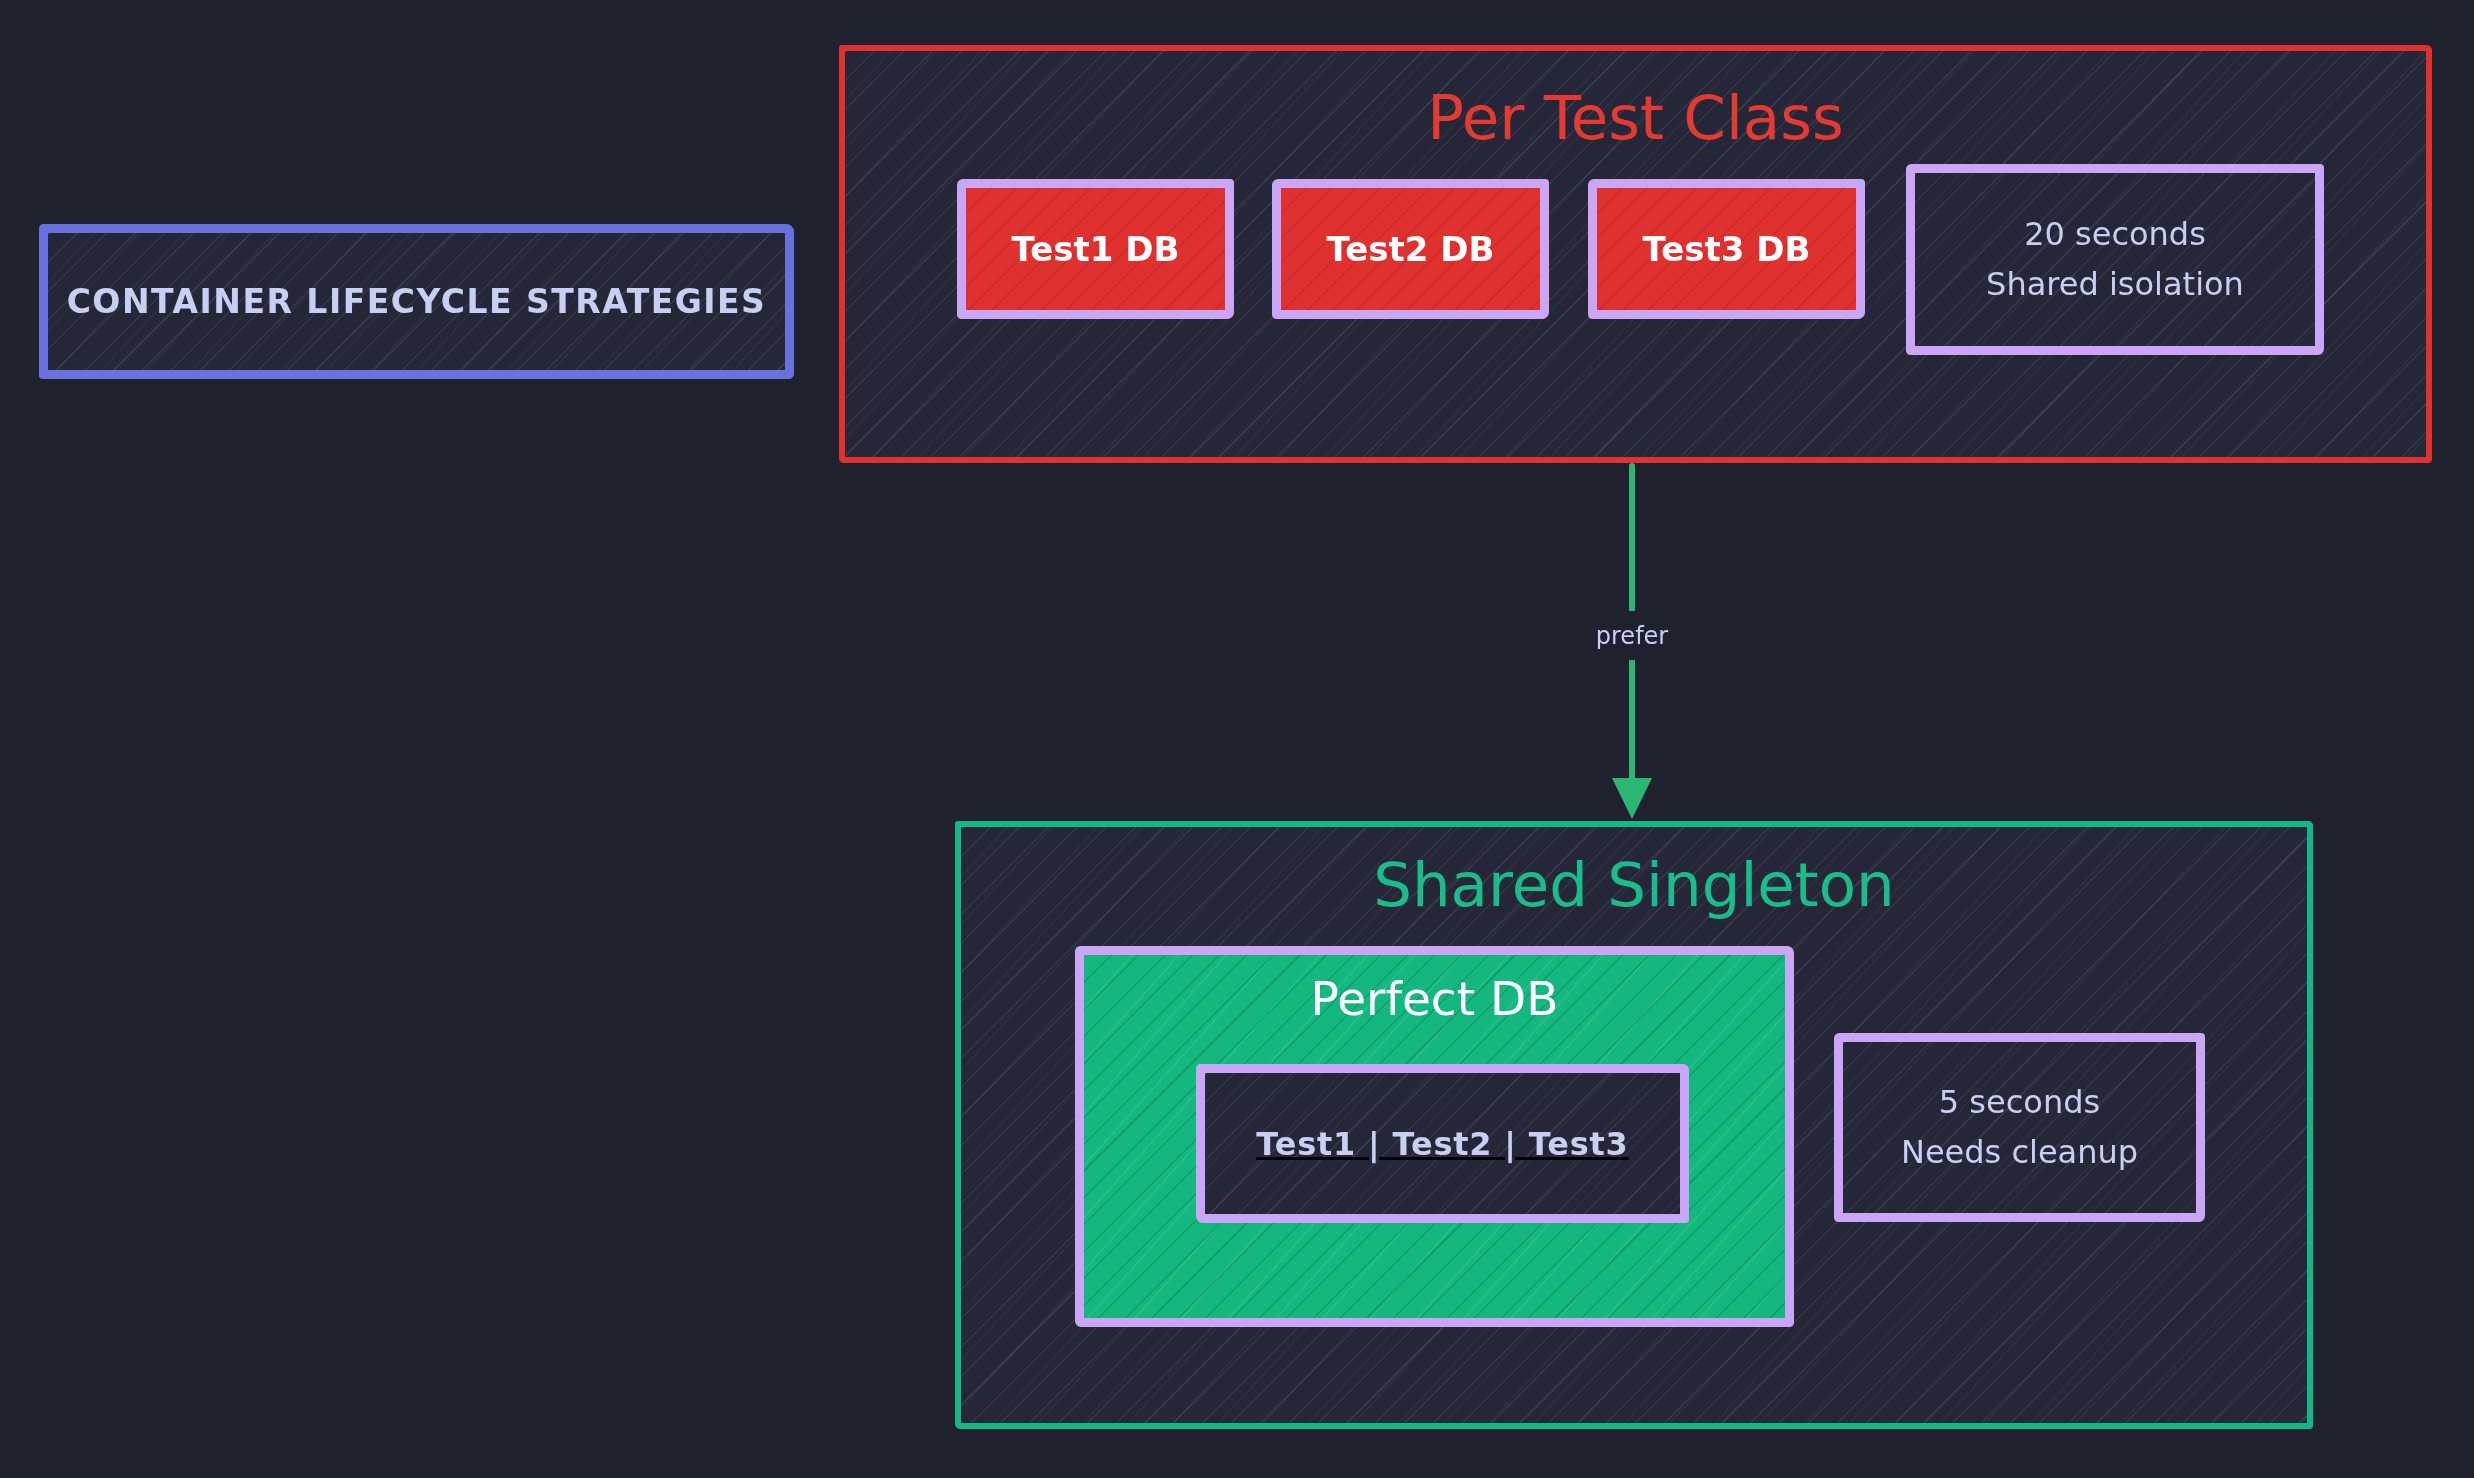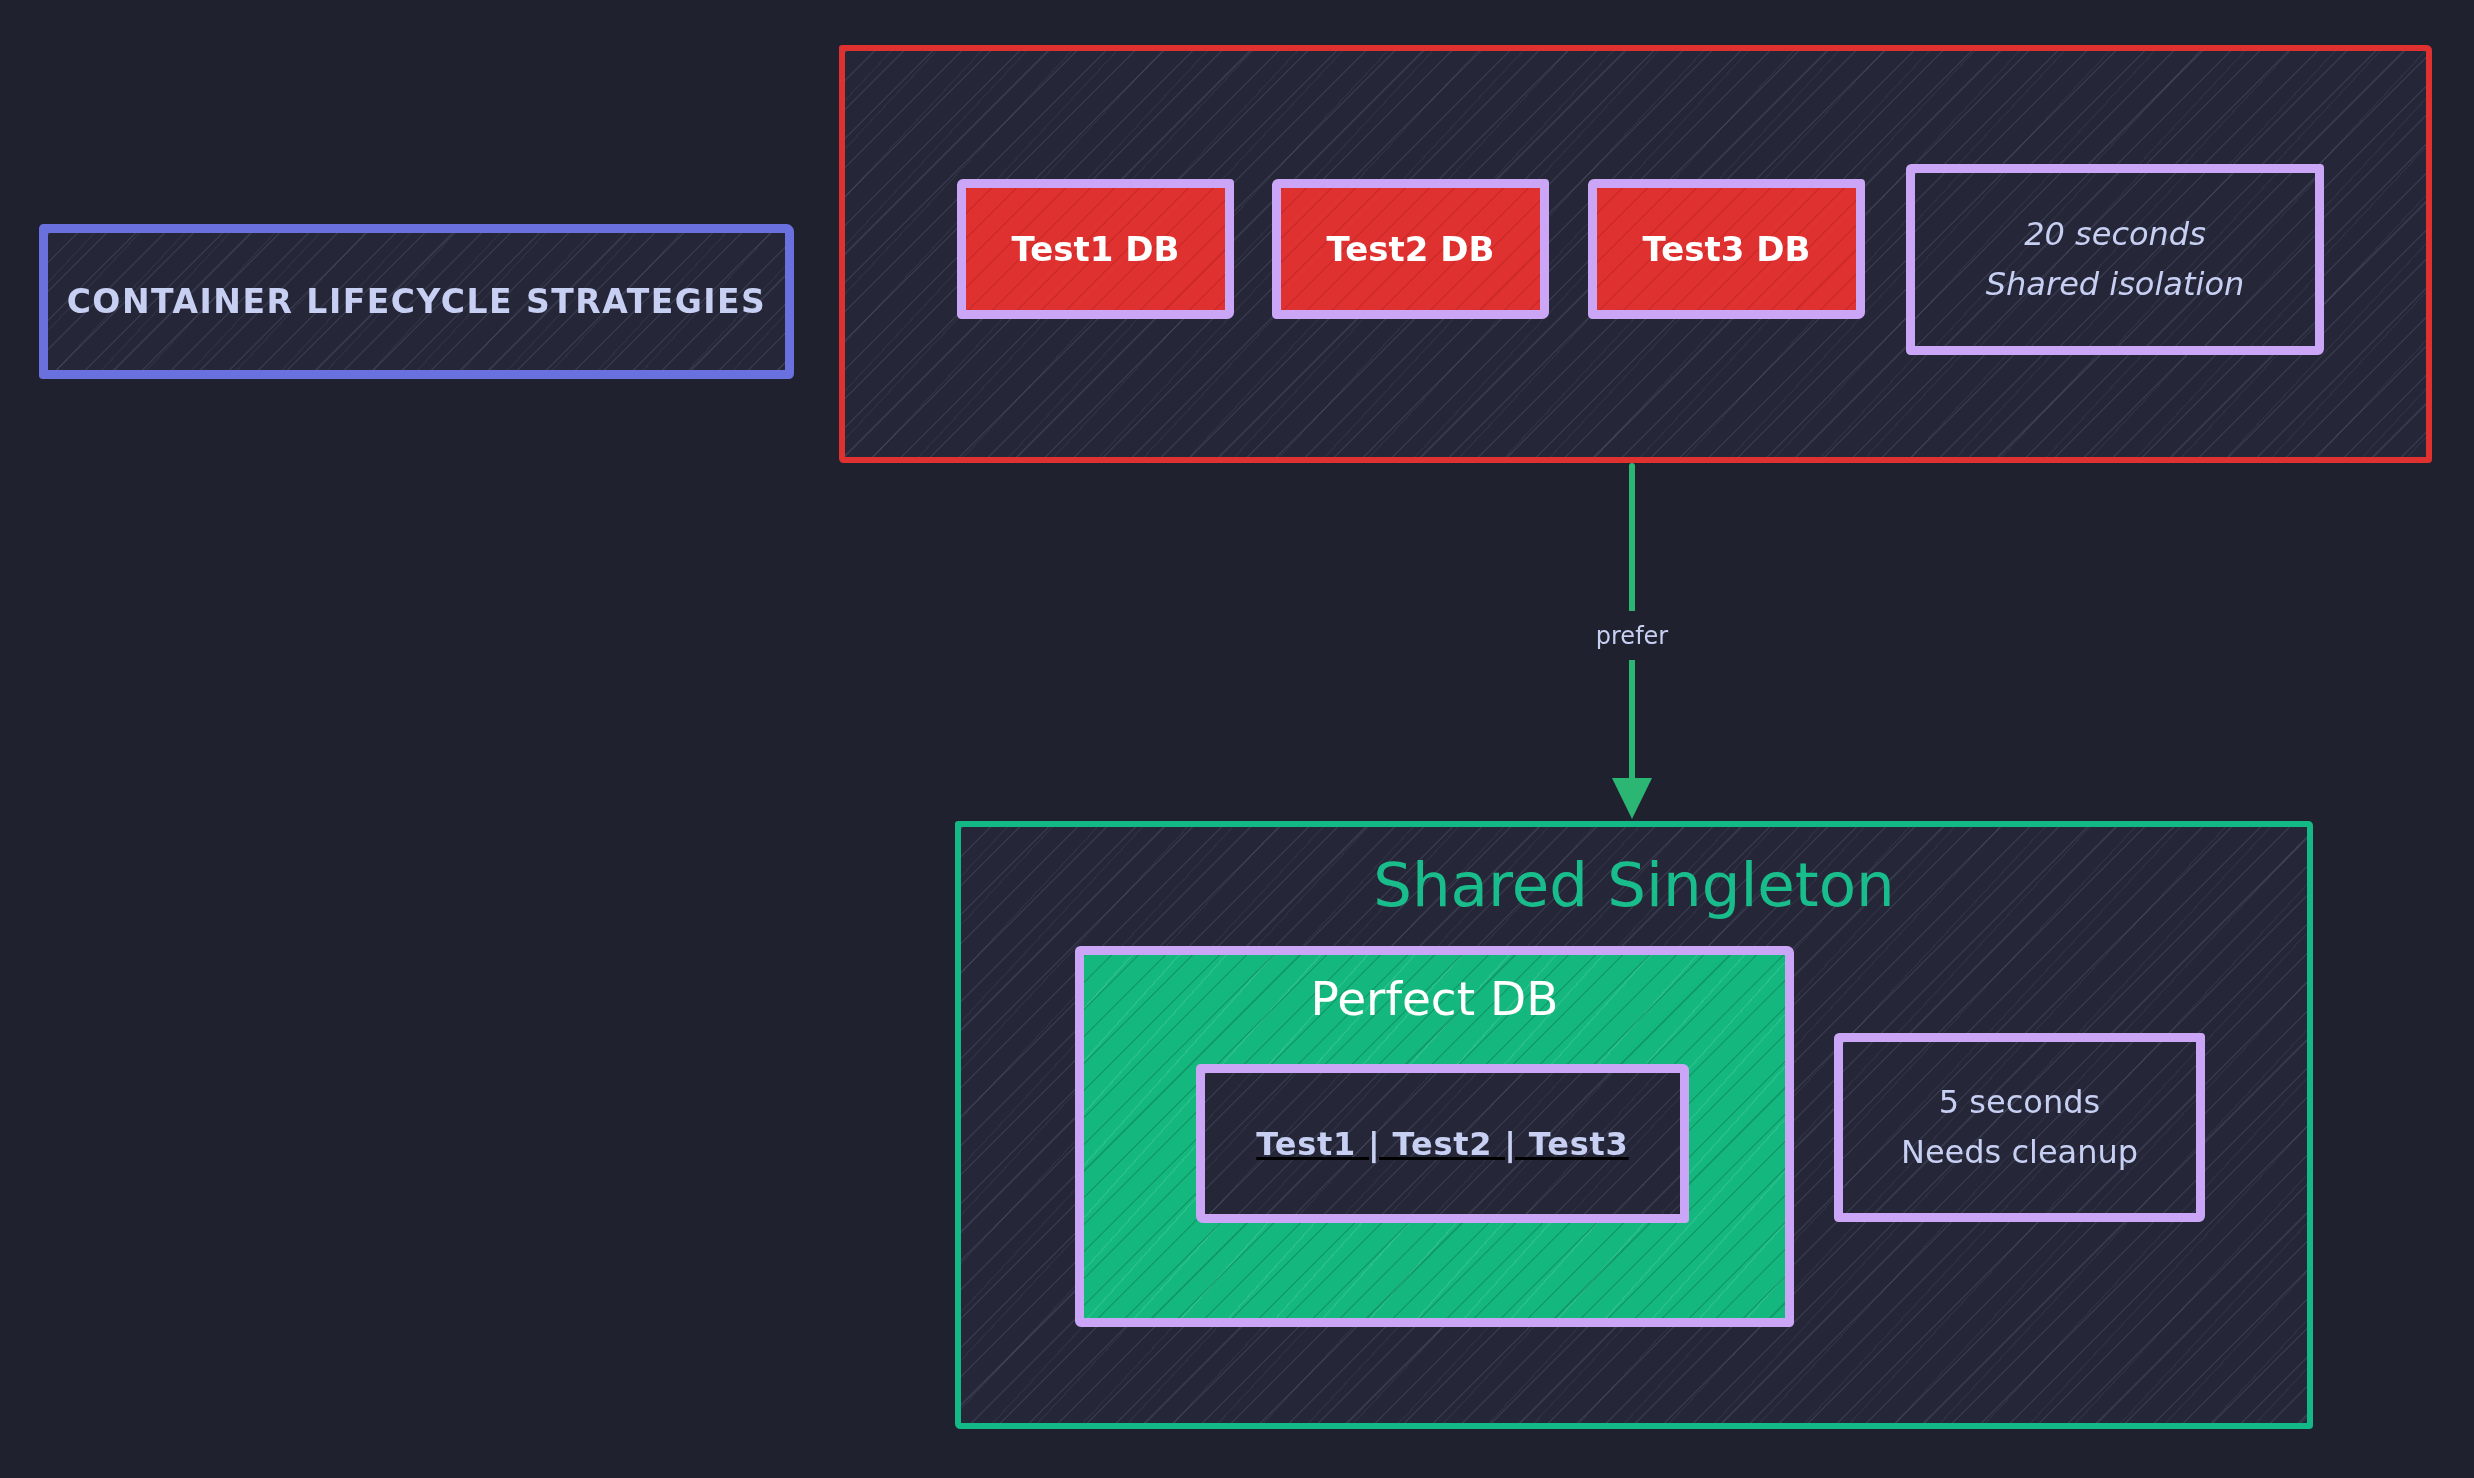--- a/index.html
+++ b/index.html
@@ -87,21 +87,21 @@
   }
   .note-box {
     border: 9.8px solid var(--lavender, #cba6f7);
     border-radius: 5.3px 3.8px 6px 4.5px;
   }
   .note-text {
     font-size: 32px;
     line-height: 1.55;
     color: var(--text-light, #c7cff2);
   }
-  .note-20s { left: 1061px; top: 113px; width: 418px; height: 191px; font-style: italic; }
+  .note-20s { left: 1061px; top: 113px; width: 418px; height: 191px; }
 
   
   .arrow-line {
     position: absolute;
     left: 1629px; top: 463px;
     width: 6px; height: 322px;
     border-radius: 3px;
     background: var(--arrow-green, #2bb673);
   }
   .arrow-head {
@@ -163,20 +163,21 @@
 </head>
 <body>
 
 <div id="canvas">
 
   <div class="box hatch-dark center-flex lifecycle-box">
     <span class="lifecycle-label">CONTAINER LIFECYCLE STRATEGIES</span>
   </div>
 
   <div class="box hatch-dark per-test-box">
+    <div class="section-title per-test-title">Per Test Class</div>
 
     <div class="box hatch-red center-flex test-db-box" style="left:112px;">
       <span class="test-db-label">Test1 DB</span>
     </div>
     <div class="box hatch-red center-flex test-db-box" style="left:427px;">
       <span class="test-db-label">Test2 DB</span>
     </div>
     <div class="box hatch-red center-flex test-db-box" style="left:743px;">
       <span class="test-db-label">Test3 DB</span>
     </div>

